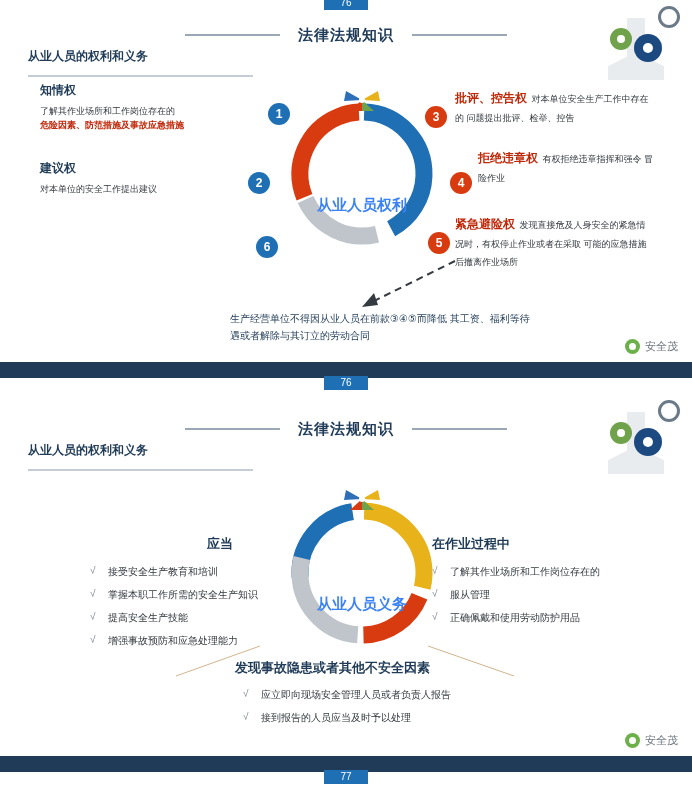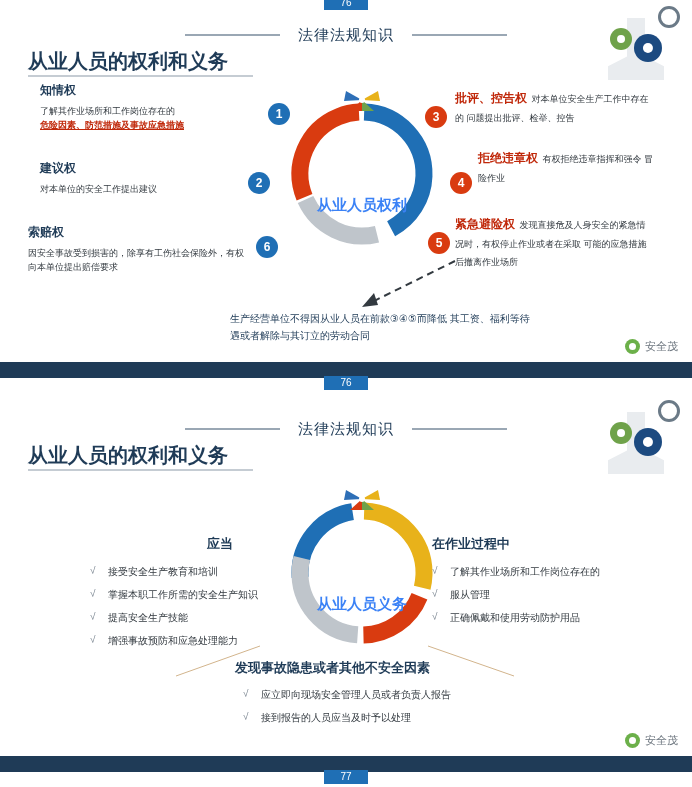--- a/index.html
+++ b/index.html
@@ -32,39 +32,39 @@
     background: #ffffff;
   }
 
   
   .hdr-title {
     position: absolute;
     top: 26px;
     left: 50%;
     transform: translateX(-50%);
     font-size: 15px;
-    font-weight: normal;
+    font-weight: bold;
     color: #1f3b57;
     letter-spacing: 1px;
     white-space: nowrap;
   }
   .hdr-rule-l, .hdr-rule-r {
     position: absolute;
     top: 34px;
     height: 2px;
     background: #9aa7b4;
   }
   .hdr-rule-l { left: 185px; width: 95px; }
   .hdr-rule-r { left: 412px; width: 95px; }
 
   .subtitle {
     position: absolute;
     left: 28px;
     top: 48px;
-    font-size: 20px;
+    font-size: 12px;
     font-weight: bold;
     color: #1f3b57;
   }
   .subtitle-rule {
     position: absolute;
     left: 28px;
     top: 75px;
     width: 225px;
     height: 2px;
     background: #c5ccd3;
@@ -152,21 +152,21 @@
     font-size: 12px;
     font-weight: bold;
     color: #1f3b57;
   }
   .item-title.red { color: #c0280a; }
   .item-body {
     font-size: 9px;
     color: #333a40;
     line-height: 14px;
   }
-  .item-body.bold-red { color: #c0280a; font-weight: bold; text-decoration: underline; }
+  .item-body.bold-red { color: #c0280a; font-weight: bold; }
   .blk { position: absolute; }
   .blk.r { text-align: left; }
   .blk.l { text-align: left; }
 
   .note {
     position: absolute;
     font-size: 10px;
     color: #1f3b57;
     line-height: 17px;
   }
@@ -302,24 +302,20 @@
       <div class="item-body bold-red">危险因素、防范措施及事故应急措施</div>
     </div>
 
     <div class="badge badge-blue" style="left:248px; top:172px;">2</div>
     <div class="blk r" style="left:40px; top:160px; width:200px;">
       <div class="item-title">建议权</div>
       <div class="item-body" style="margin-top:5px;">对本单位的安全工作提出建议</div>
     </div>
 
     <div class="badge badge-blue" style="left:256px; top:236px;">6</div>
-    <div class="blk r" style="left:28px; top:224px; width:220px;">
-      <div class="item-title">索赔权</div>
-      <div class="item-body" style="margin-top:5px;">因安全事故受到损害的，除享有工伤社会保险外，有权向本单位提出赔偿要求</div>
-    </div>
 
     <div class="badge badge-red" style="left:425px; top:106px;">3</div>
     <div class="blk l" style="left:455px; top:88px; width:200px;">
       <div class="item-title red" style="display:inline;">批评、控告权</div>
       <span class="item-body">对本单位安全生产工作中存在的 问题提出批评、检举、控告</span>
     </div>
 
     <div class="badge badge-red" style="left:450px; top:172px;">4</div>
     <div class="blk l" style="left:478px; top:148px; width:180px;">
       <div class="item-title red" style="display:inline;">拒绝违章权</div>

